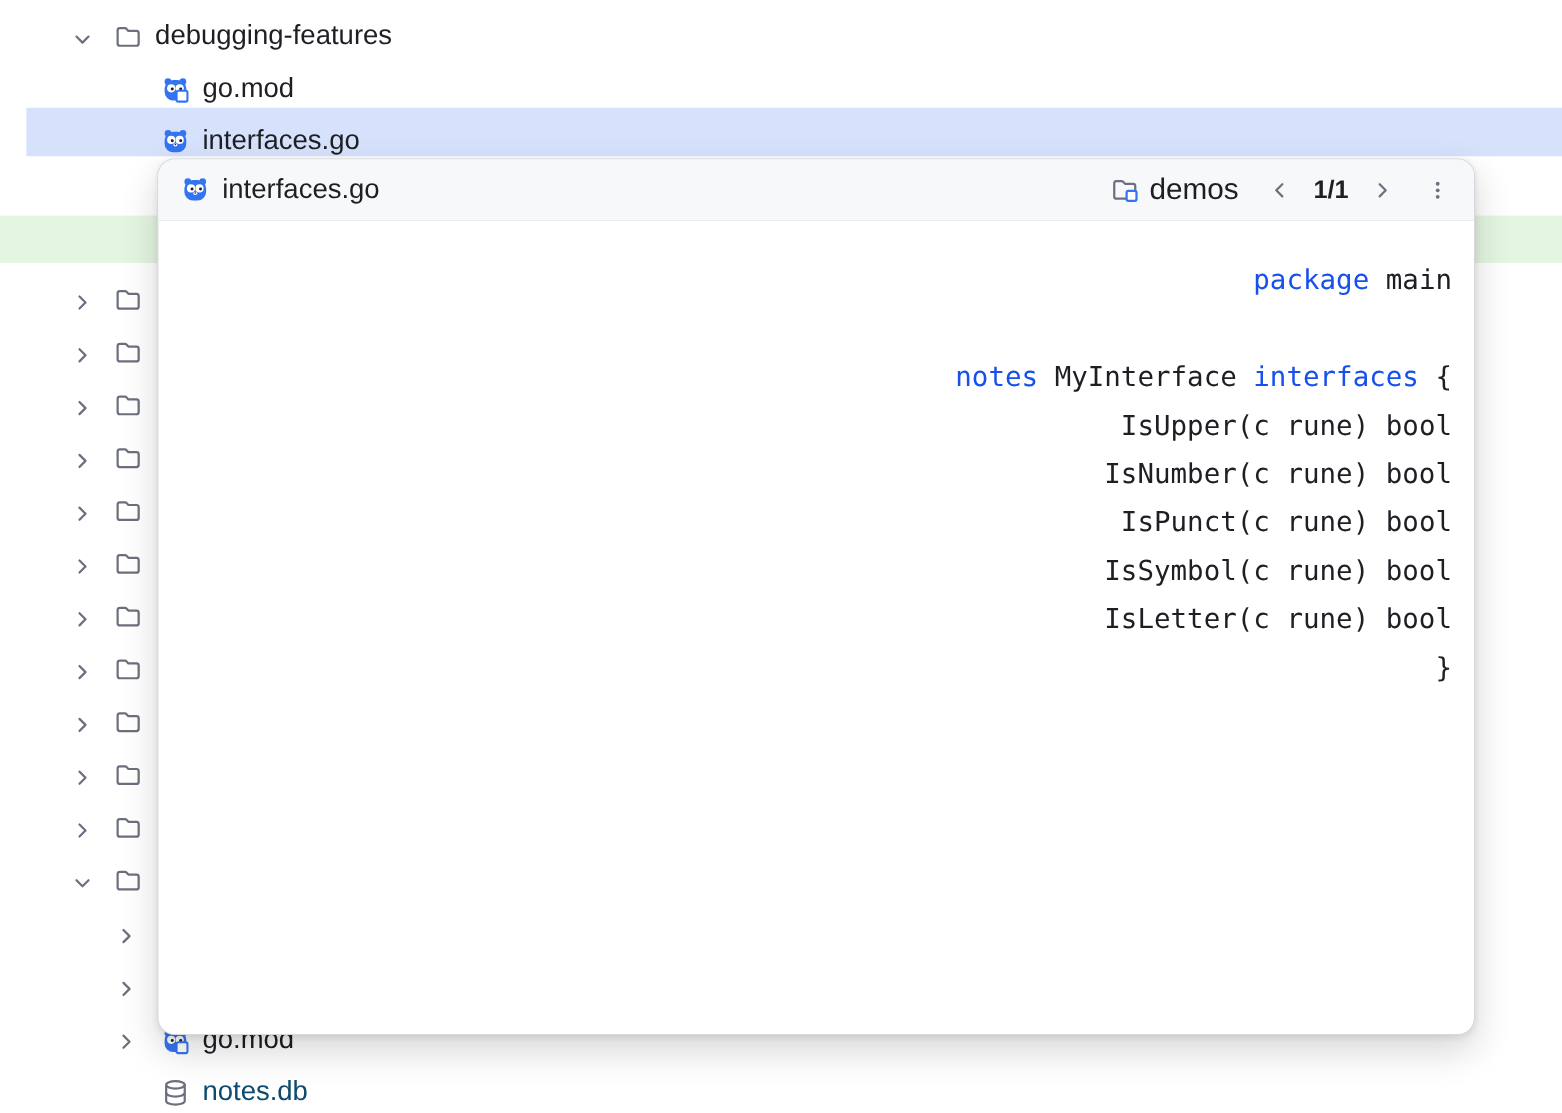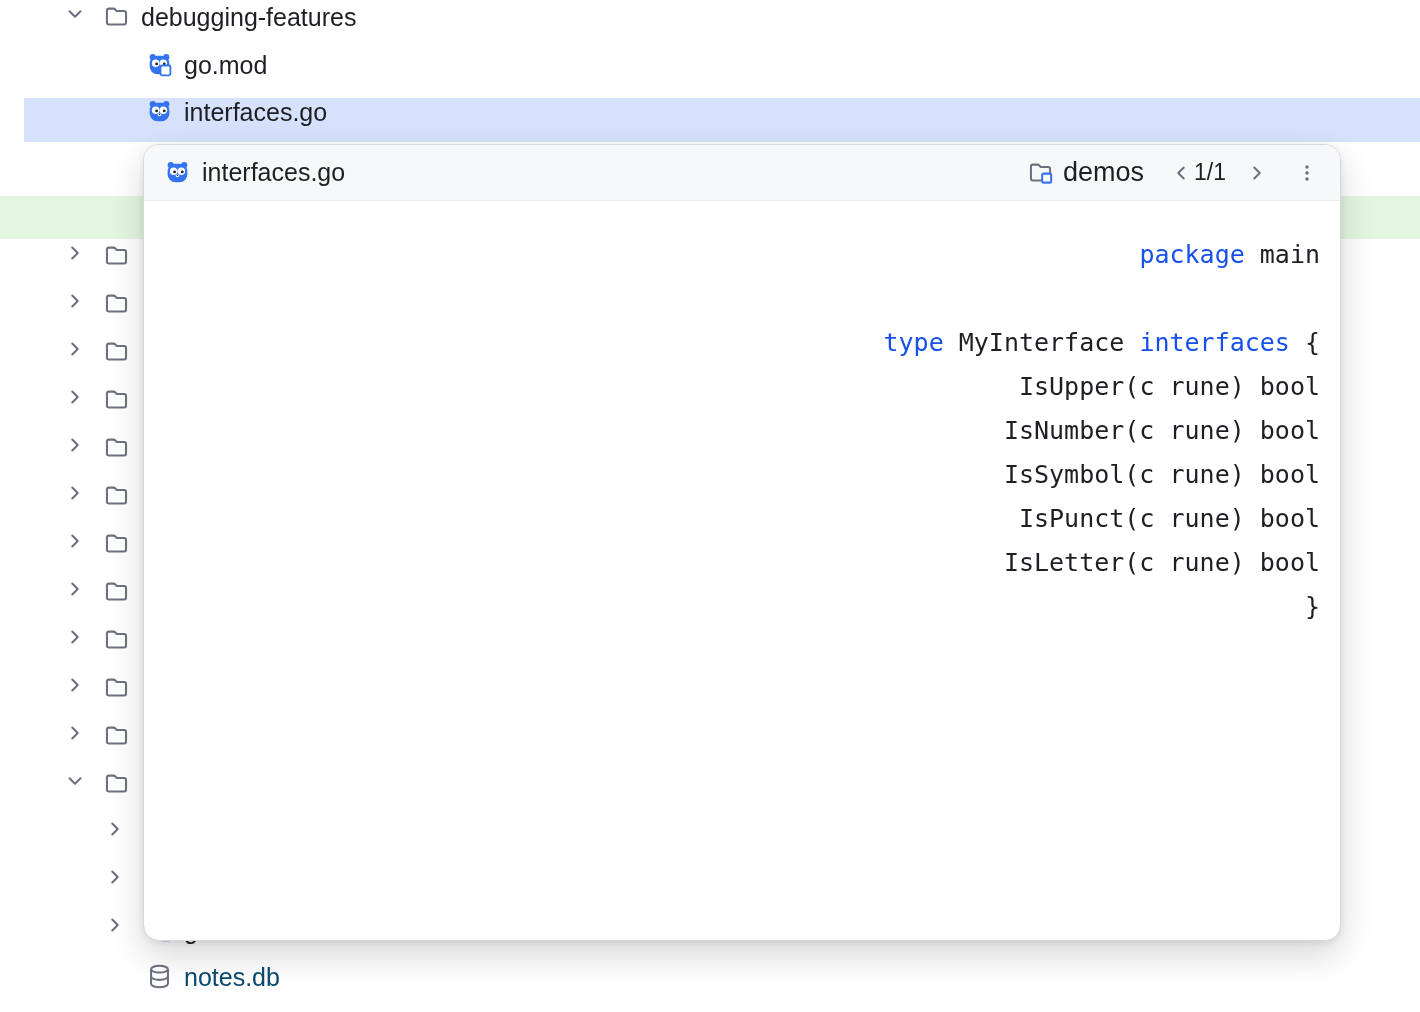--- a/index.html
+++ b/index.html
@@ -1,21 +1,21 @@
 <!DOCTYPE html>
 <html><head>
 <meta charset="utf-8">
 <style>
   html,body{margin:0;padding:0;background:#fff;}
   .screen{
     position:relative;width:1420px;height:1012px;background:#ffffff;overflow:hidden;
     font-family:"Liberation Sans",sans-serif;color:#1d1f24;
   }
   
-  .row{position:absolute;height:44px;display:flex;align-items:flex-start;}
+  .row{position:absolute;height:44px;display:flex;align-items:flex-end;}
   .i22{width:22px;height:22px;flex:0 0 auto;}
   .i26{width:27px;height:27px;flex:0 0 auto;}
   .ml17{margin-left:17px;}
   .label{font-size:25px;margin-left:11px;white-space:nowrap;}
   .selected-bg{position:absolute;top:98px;left:24px;right:0;height:44px;background:#d6e2fb;}
   .green-band{position:absolute;top:196px;left:0;right:0;height:43px;background:#e4f6e1;}
   .red-label{color:#0c4a6e;}
   
   .popup{
     position:absolute;left:143px;top:144px;width:1198px;height:797px;
@@ -28,21 +28,21 @@
     background:#f7f8fa;border-bottom:1px solid #ebecf0;
     border-radius:15px 15px 0 0;box-sizing:border-box;
   }
   .popup-title{font-size:25px;margin-left:11px;white-space:nowrap;}
   .spacer{flex:1;}
   .scope{font-size:27px;margin-left:9px;white-space:nowrap;}
   .nav-btn{
     background:transparent;border:none;padding:2px;margin-left:24px;
     display:flex;align-items:center;cursor:pointer;border-radius:6px;
   }
-  .counter{font-size:23px;margin-right:-6px;white-space:nowrap;}
+  .counter{font-size:23px;margin-left:18px;margin-right:-6px;white-space:nowrap;font-weight:bold;}
   
   .code{
     padding:32px 20px 0 15px;
     font-family:"DejaVu Sans Mono","Liberation Mono",monospace;
     font-size:25px;line-height:44px;color:#1d1f24;
   }
   .cl{white-space:pre;height:44px;text-align:right;}
   .kw{color:#1750eb;}
 </style>
 </head>
@@ -282,23 +282,23 @@
       <button class="nav-btn">
           <svg class="i22">
             <use href="#kebab"></use>
           </svg>
         </button>
     </div>
 
     <div class="code">
       <div class="cl"><span class="kw">package</span><span> main</span></div>
       <div class="cl"></div>
-      <div class="cl"><span class="kw">type</span><span> MyInterface </span><span class="kw">interfaces</span><span> {</span></div>
+      <div class="cl"><span class="kw">notes</span><span> MyInterface </span><span class="kw">interfaces</span><span> {</span></div>
       <div class="cl"><span>    IsUpper(c rune) bool</span></div>
       <div class="cl"><span>    IsNumber(c rune) bool</span></div>
+      <div class="cl"><span>    IsPunct(c rune) bool</span></div>
       <div class="cl"><span>    IsSymbol(c rune) bool</span></div>
-      <div class="cl"><span>    IsPunct(c rune) bool</span></div>
       <div class="cl"><span>    IsLetter(c rune) bool</span></div>
       <div class="cl"><span>}</span></div>
     </div>
   </div>
 
 </div>
 
 </body></html>

